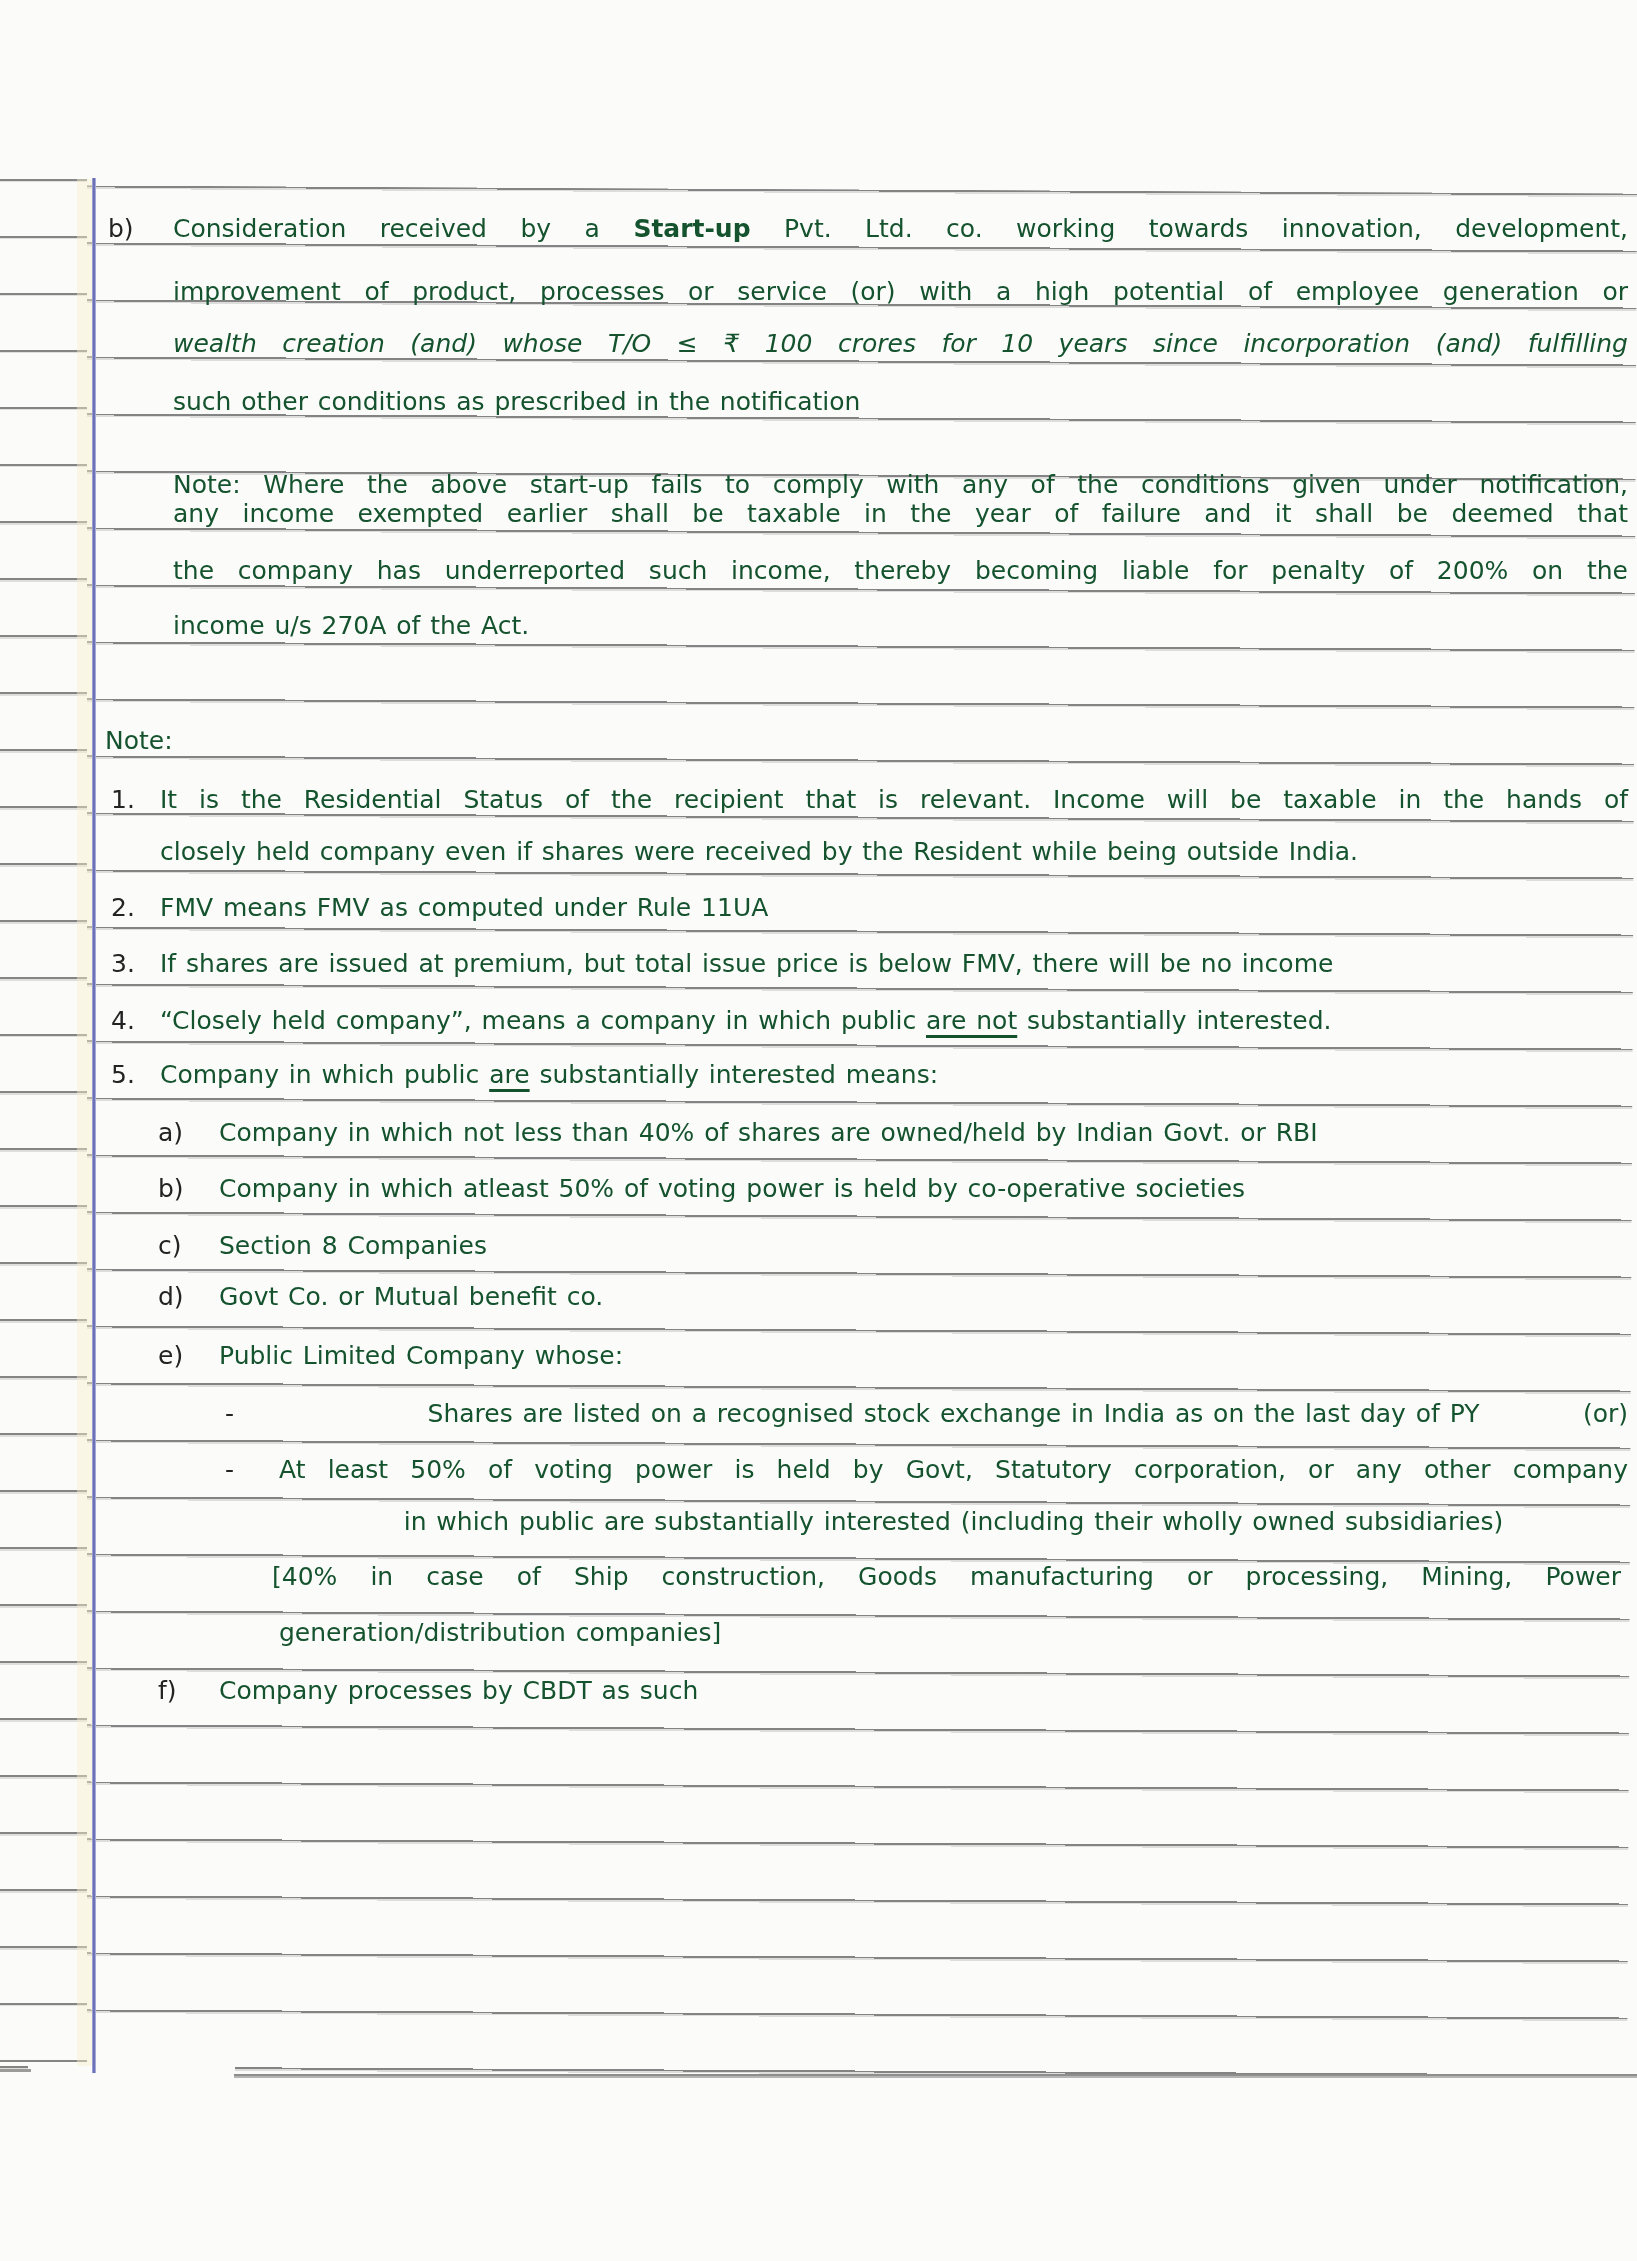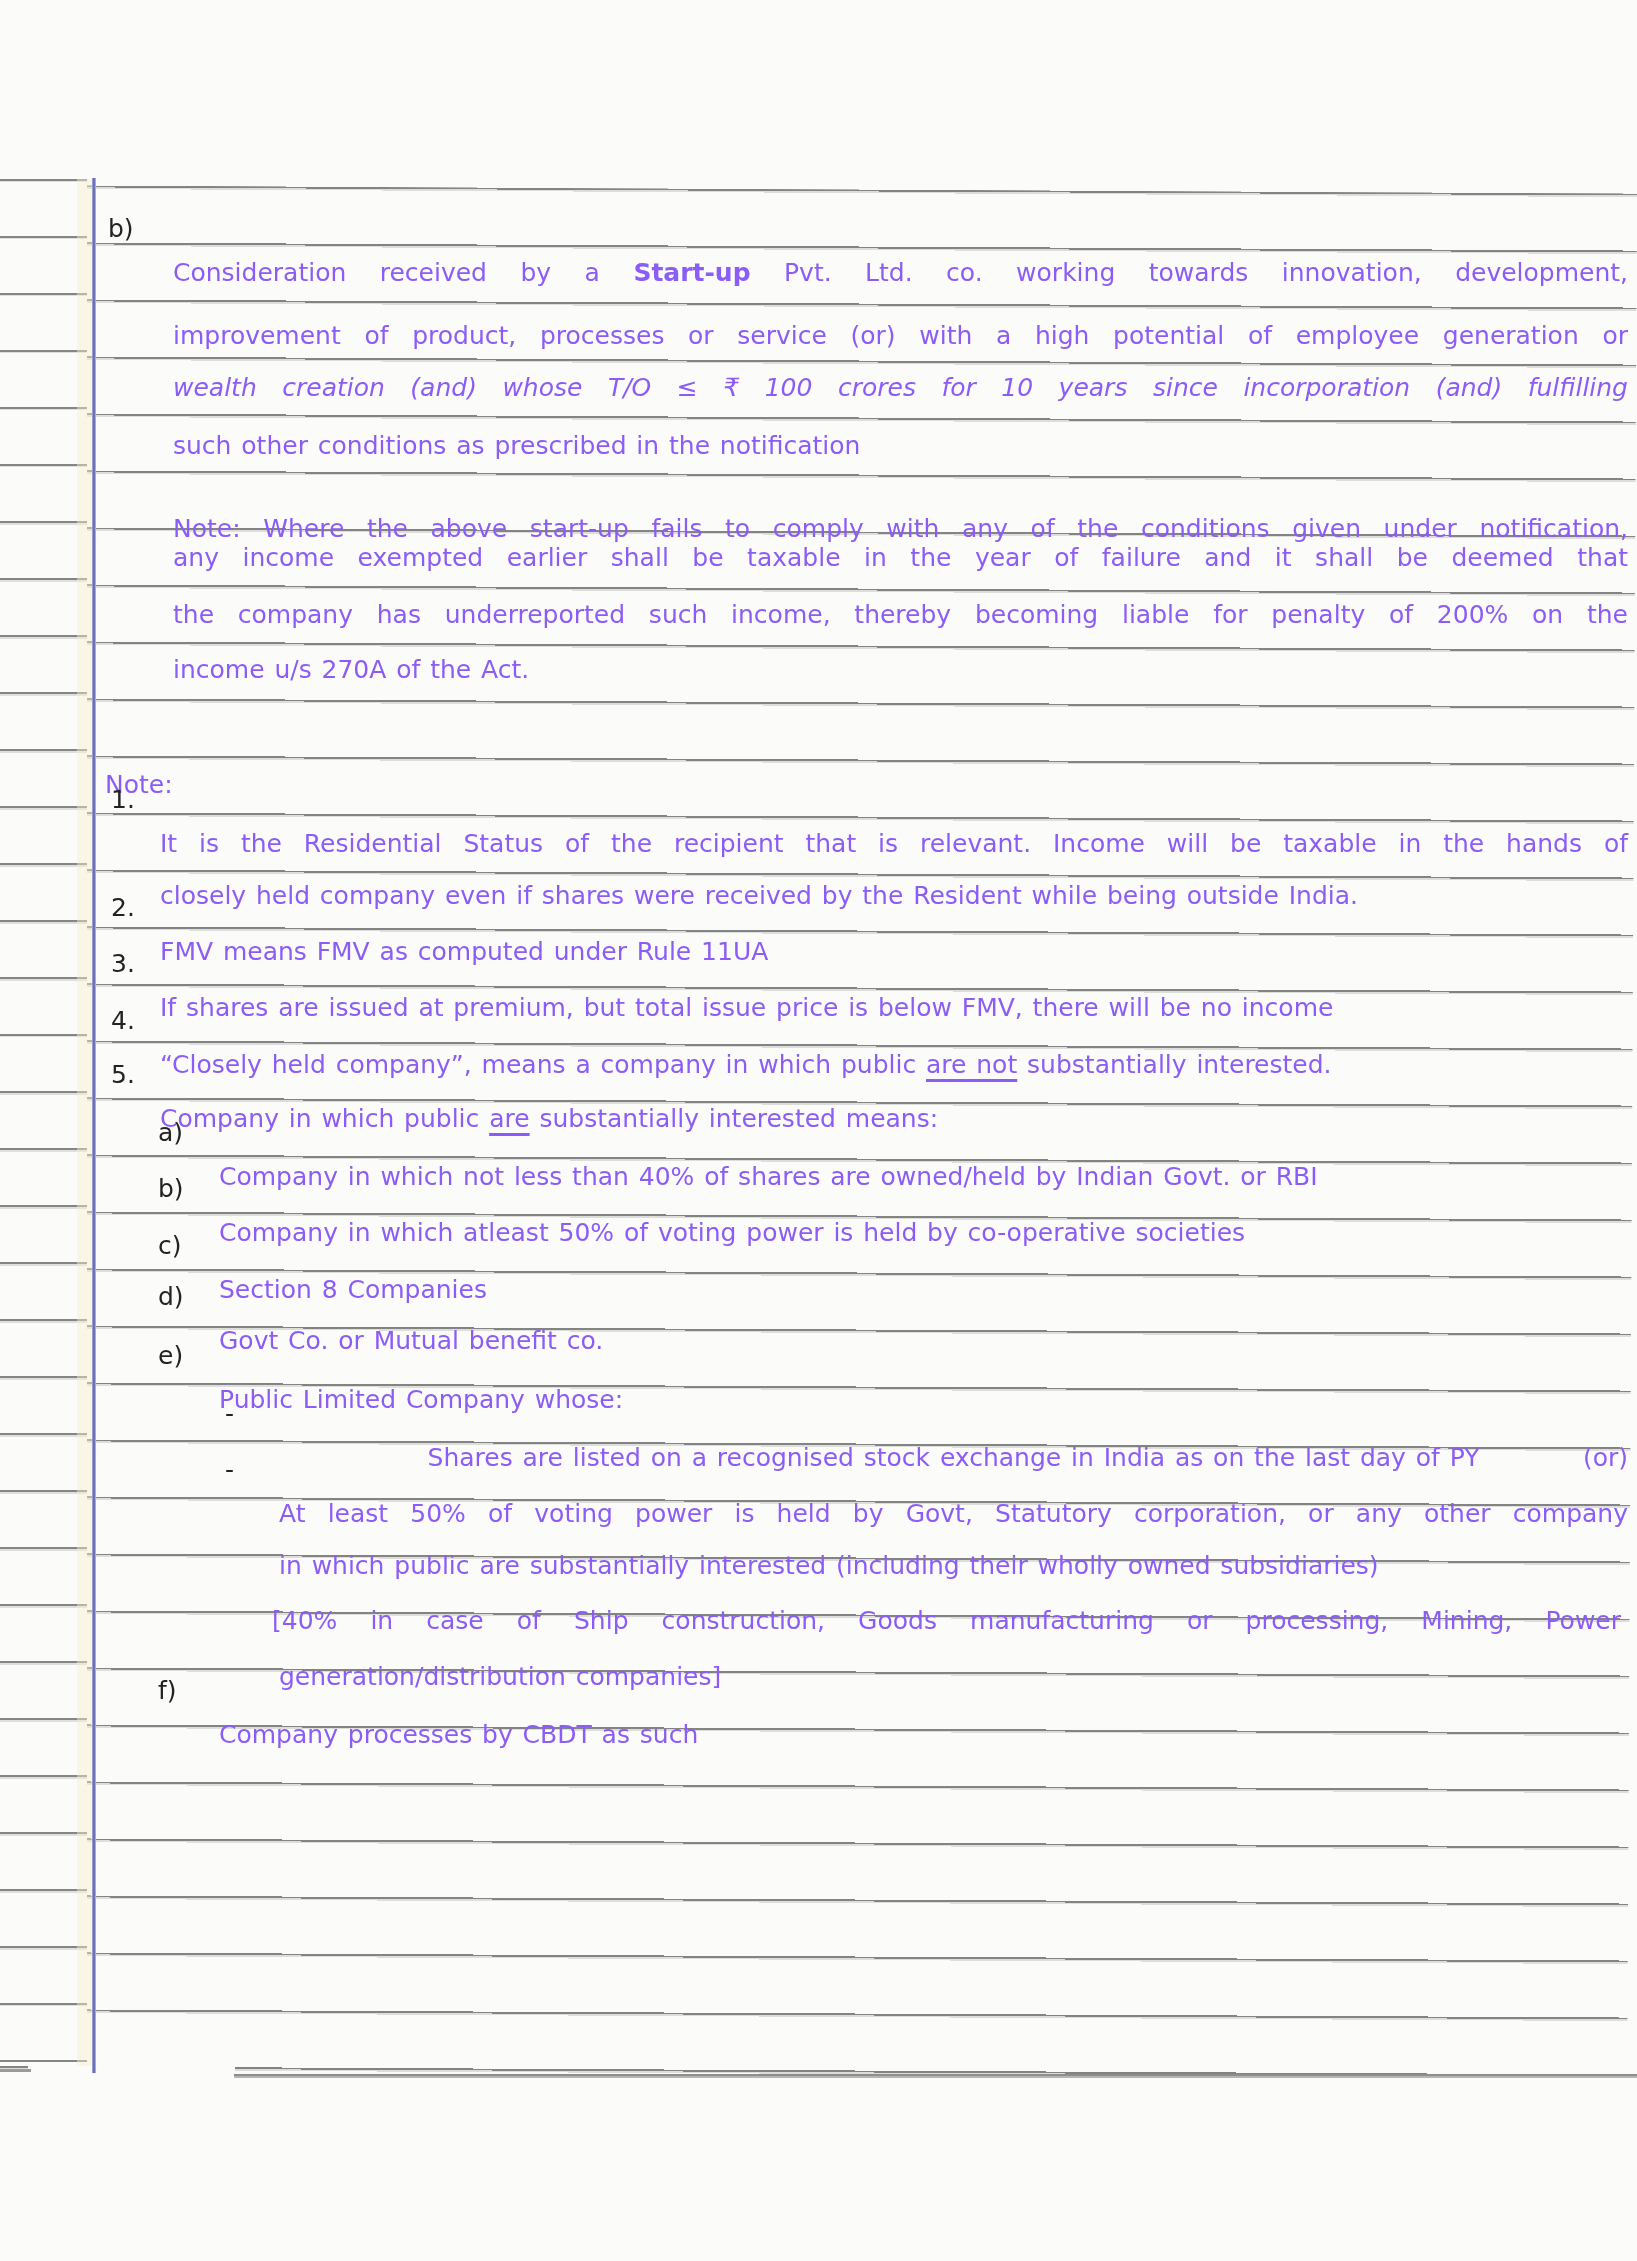--- a/index.html
+++ b/index.html
@@ -47,23 +47,22 @@
     position:absolute;left:234px;top:2074px;width:1404px;height:3.9px;
     background:linear-gradient(to bottom,#8e8e8e 0 1.6px,#b5b5b5 1.6px 3.9px);
   }
   .bottom-stub{
     position:absolute;left:0;top:2069px;width:31px;height:3.1px;
     background:#9b9b9b;
   }
   
   .trow{
     position:absolute;height:41px;line-height:41px;
-    font-size:25px;color:#8b5cf6;word-spacing:1.9px;
+    font-size:25px;color:#14532d;word-spacing:1.9px;
     white-space:nowrap;
-    margin-top:44px;
   }
   .trow.just{text-align:justify;text-align-last:justify;}
   .marker{
     position:absolute;height:41px;line-height:41px;
     font-size:25px;color:#232323;
   }
   .trow .rt{position:absolute;right:0;top:0;}
   .trow .u{text-decoration:underline;text-decoration-thickness:2.7px;text-underline-offset:5.5px;}
   .trow .b{font-weight:700;}
 </style>
@@ -107,20 +106,20 @@
       <div class="marker" style="left: 158px; top: 1225px;">c)</div>
       <div class="trow" style="left: 219px; top: 1225px; width: 1409px;"><span>Section 8 Companies</span></div>
       <div class="marker" style="left: 158px; top: 1276px;">d)</div>
       <div class="trow" style="left: 219px; top: 1276px; width: 1409px;"><span>Govt Co. or Mutual benefit co.</span></div>
       <div class="marker" style="left: 158px; top: 1335px;">e)</div>
       <div class="trow" style="left: 219px; top: 1335px; width: 1409px;"><span>Public Limited Company whose:</span></div>
       <div class="marker" style="left: 225px; top: 1393px;">-</div>
       <div class="trow" style="left: 279px; top: 1393px; width: 1349px; text-align: center;"><span>Shares are listed on a recognised stock exchange in India as on the last day of PY</span><span class="rt">(or)</span></div>
       <div class="marker" style="left: 225px; top: 1449px;">-</div>
       <div class="trow just" style="left: 279px; top: 1449px; width: 1349px;"><span>At least 50% of voting power is held by Govt, Statutory corporation, or any other company</span></div>
-      <div class="trow" style="left: 279px; top: 1501px; width: 1349px;"><span>in which public are substantially interested (including their wholly owned subsidiaries)</span></div>
+      <div class="trow" style="left: 279px; top: 1501px; width: 1349px; text-align: center;"><span>in which public are substantially interested (including their wholly owned subsidiaries)</span></div>
       <div class="trow just" style="left: 272px; top: 1556px; width: 1349px;"><span>[40% in case of Ship construction, Goods manufacturing or processing, Mining, Power</span></div>
       <div class="trow" style="left: 279px; top: 1612px; width: 1349px;"><span>generation/distribution companies]</span></div>
       <div class="marker" style="left: 158px; top: 1670px;">f)</div>
       <div class="trow" style="left: 219px; top: 1670px; width: 1409px;"><span>Company processes by CBDT as such</span></div>
     </div>
 </div>
 
 
 </body></html>

